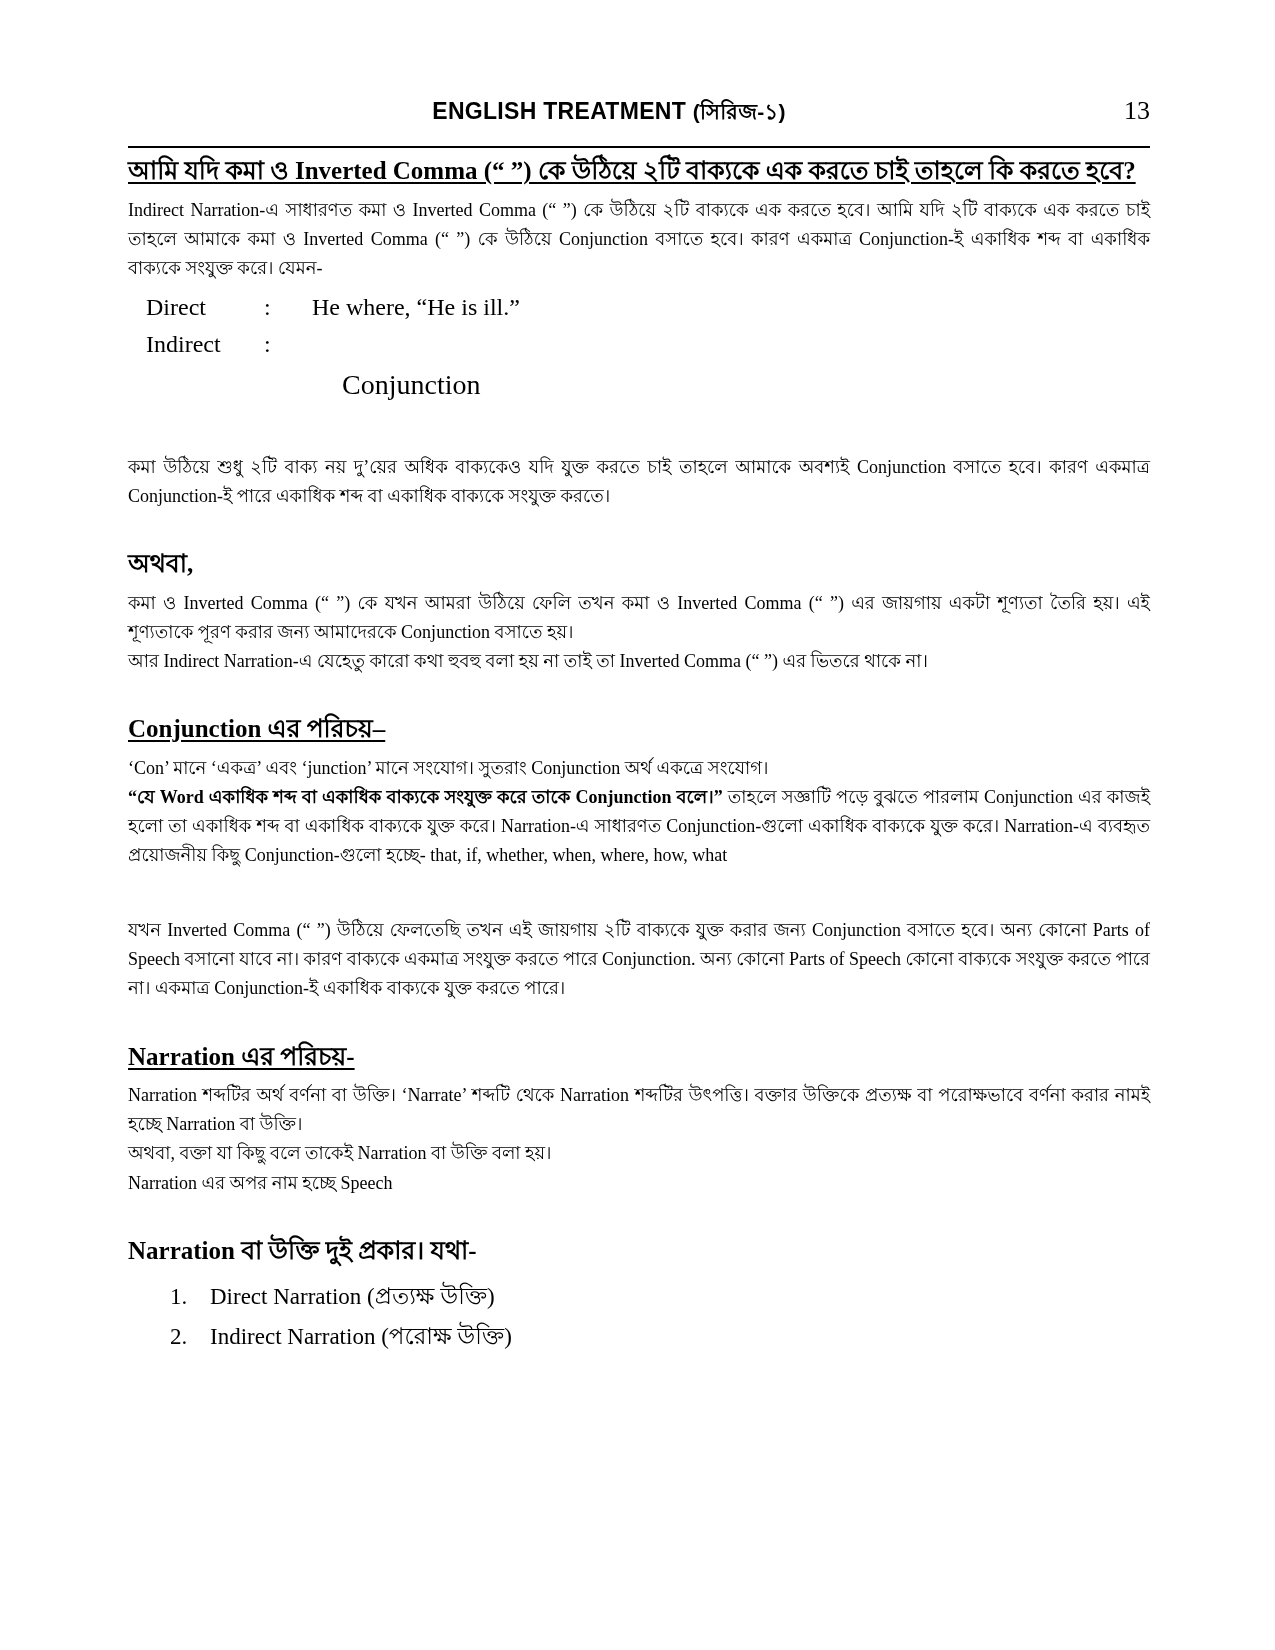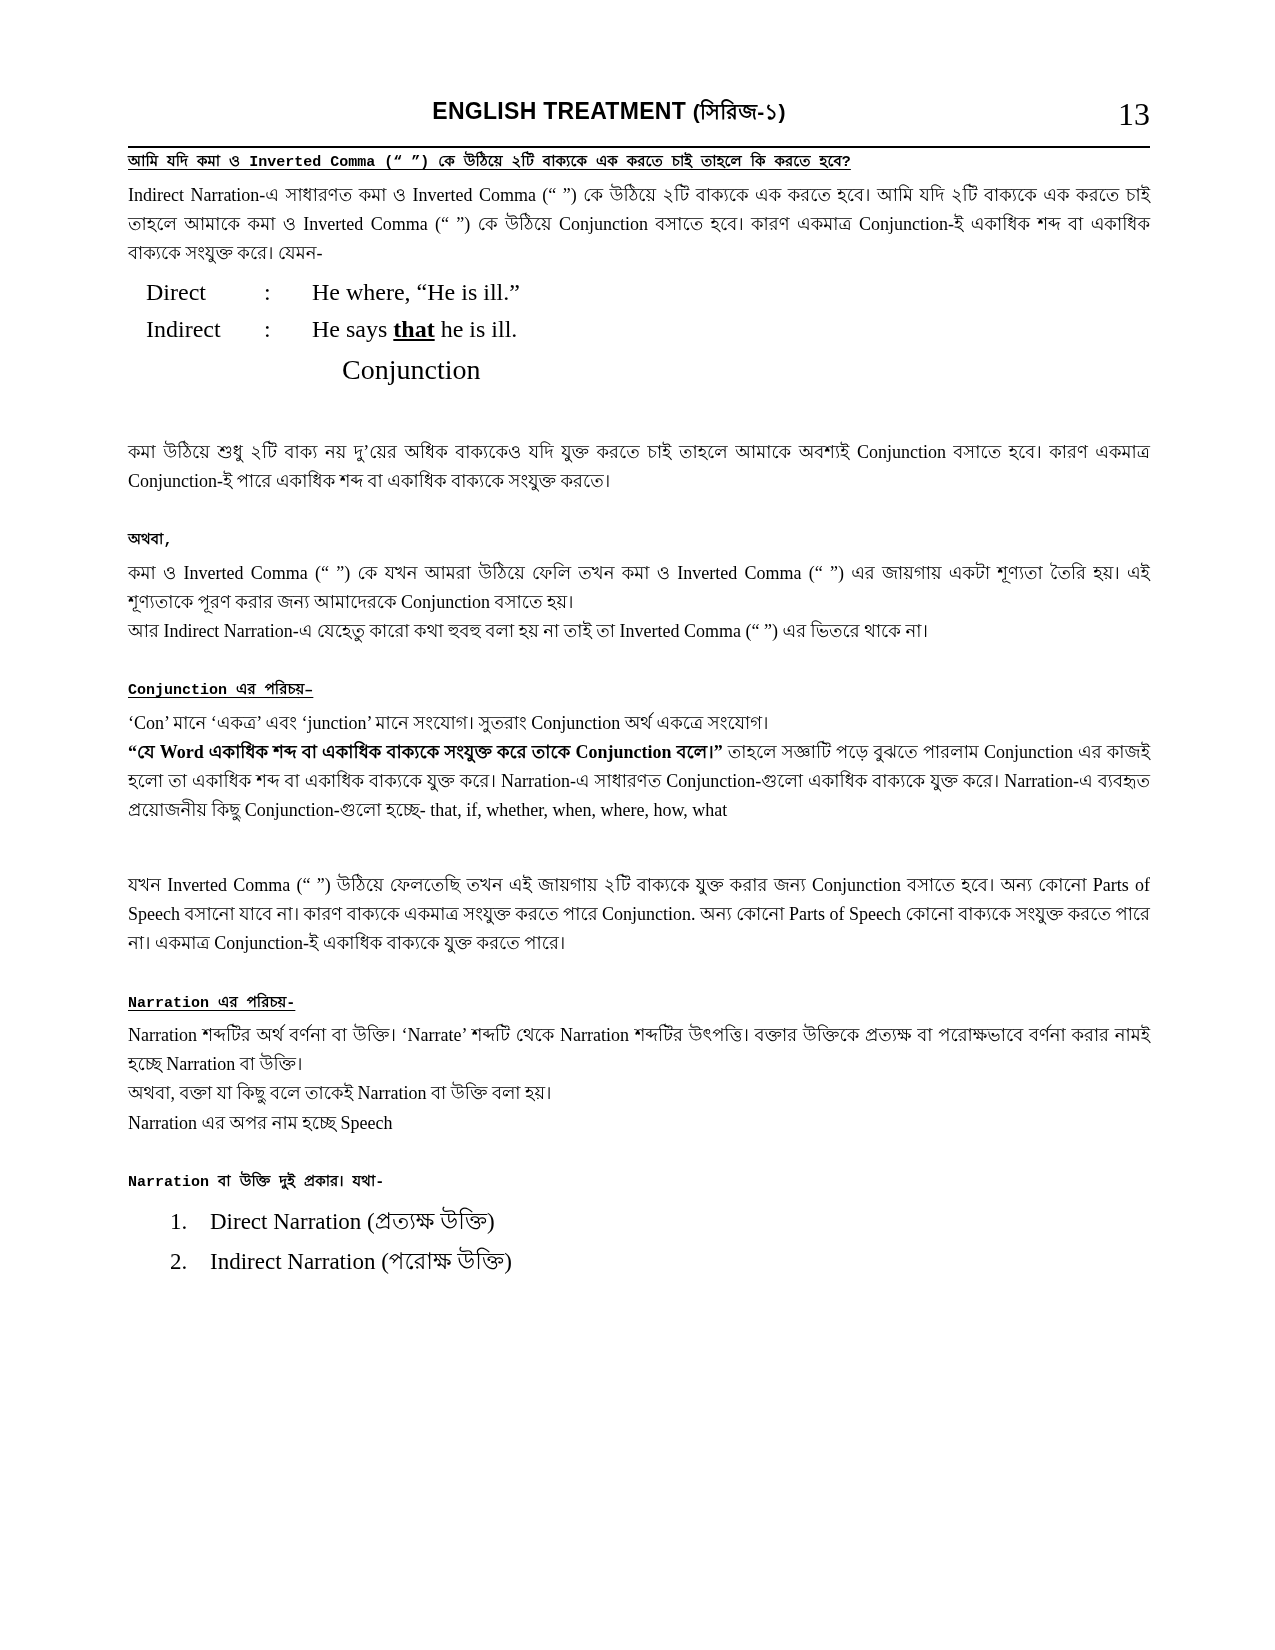--- a/index.html
+++ b/index.html
@@ -38,37 +38,36 @@
     padding-right: 60px;
   }
   .header-title .series {
     font-weight: bold;
     font-size: 21px;
   }
   .page-number {
     position: absolute;
     right: 0;
     top: 0;
-    font-size: 32px;
+    font-size: 26px;
     font-family: "Liberation Serif", serif;
   }
   .header-rule {
     border-top: 2.5px solid #000;
     margin-top: 8px;
   }
 
   
   .h-underline {
     font-weight: bold;
-    font-size: 15px;
+    font-size: 25px;
     text-decoration: underline;
     text-underline-offset: 3px;
     margin: 4px 0 6px 0;
     line-height: 1.5;
-    font-family: Liberation Mono, monospace;
   }
   .para {
     font-size: 18px;
     line-height: 1.62;
     text-align: justify;
     text-justify: inter-word;
     margin: 0;
   }
   .para.nojust {
     text-align: left;
@@ -136,21 +135,20 @@
 
     <div class="dialog-block">
       <div class="dialog-row">
         <span class="dlg-label">Direct</span>
         <span class="dlg-colon">:</span>
         <span class="dlg-text">He where, “He is ill.”</span>
       </div>
       <div class="dialog-row">
         <span class="dlg-label">Indirect</span>
         <span class="dlg-colon">:</span>
-        <span class="dlg-text"><span>He says </span><span class="bold-ul">that</span><span> he is ill.</span></span>
       </div>
       <div class="conj-label">Conjunction</div>
     </div>
 
     <div class="spacer-lg"></div>
 
     <p class="para">কমা উঠিয়ে শুধু ২টি বাক্য নয় দু’য়ের অধিক বাক্যকেও যদি যুক্ত করতে চাই তাহলে আমাকে অবশ্যই Conjunction বসাতে হবে। কারণ একমাত্র Conjunction-ই পারে একাধিক শব্দ বা একাধিক বাক্যকে সংযুক্ত করতে।</p>
 
     <div class="spacer-md"></div>
 

